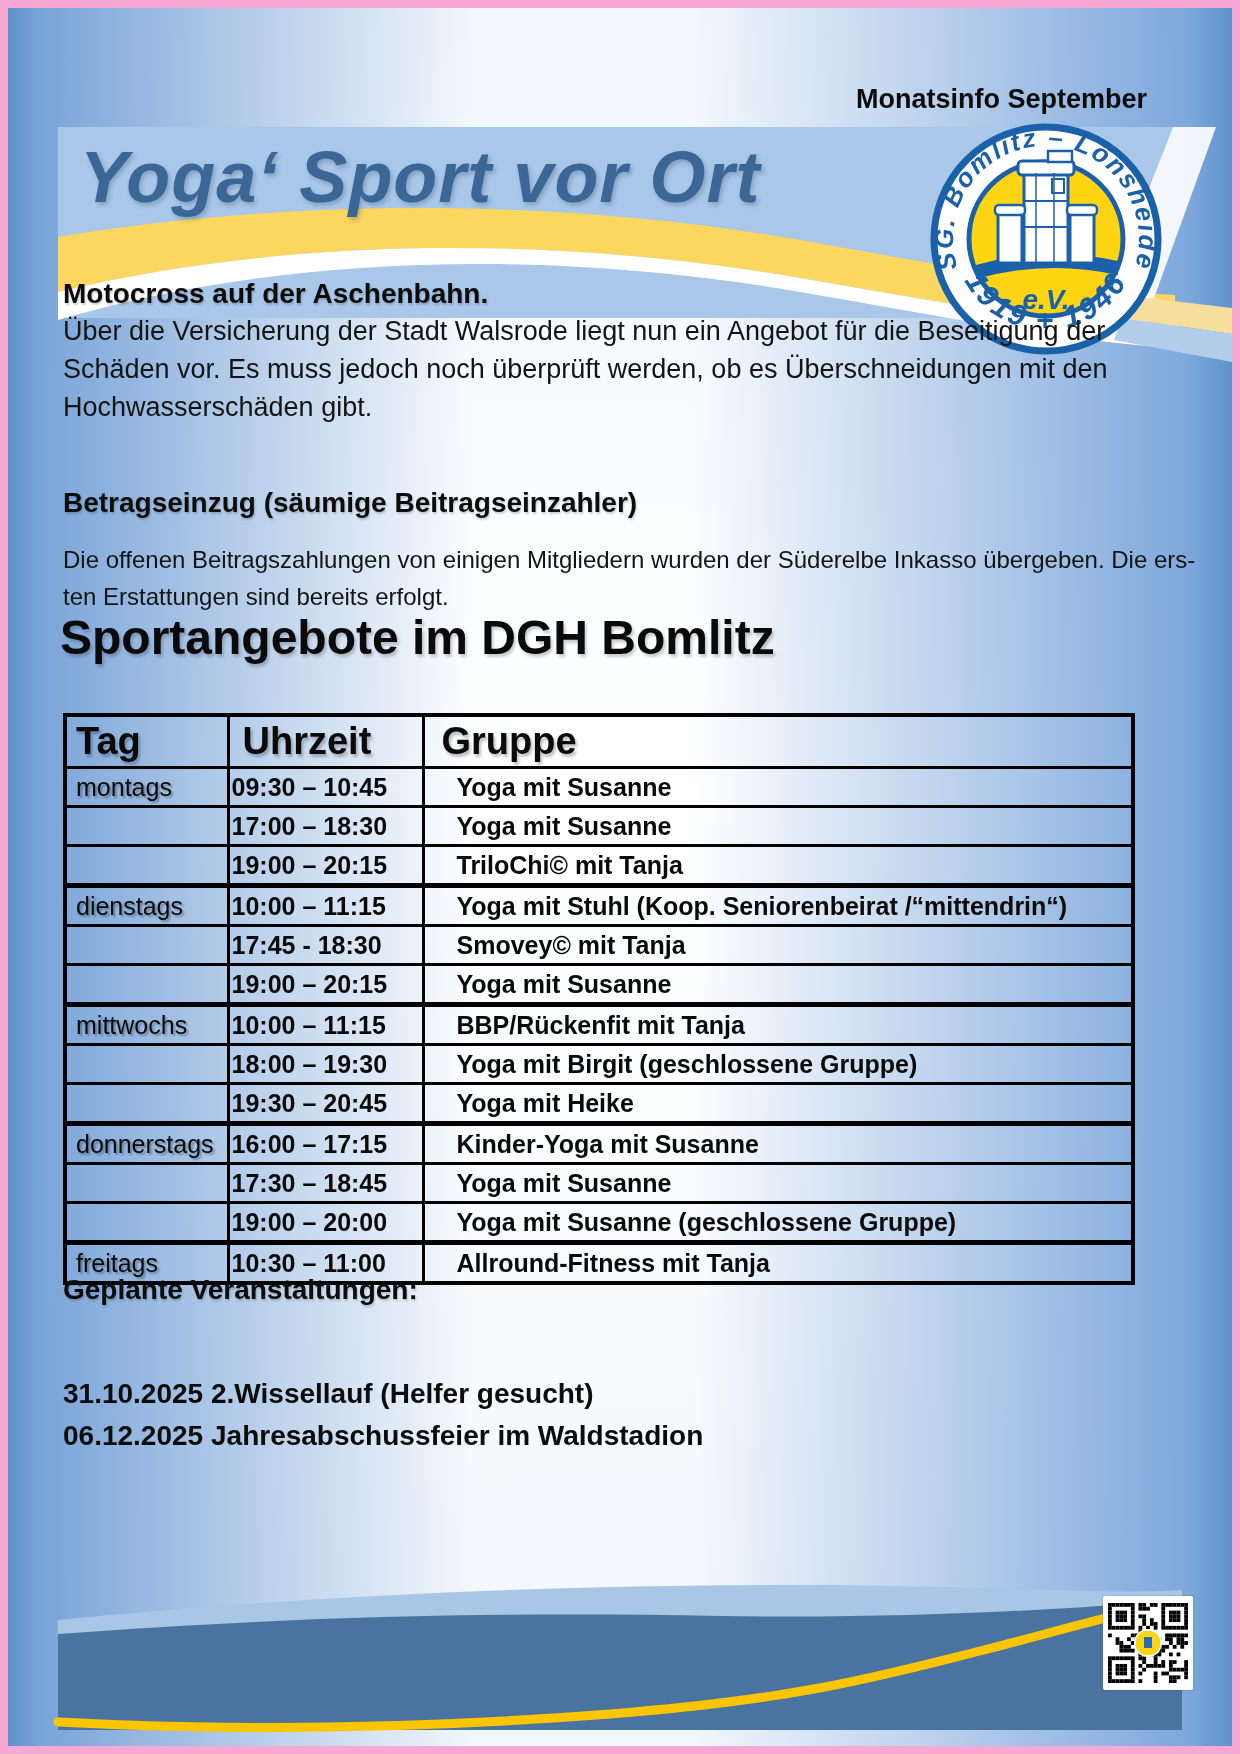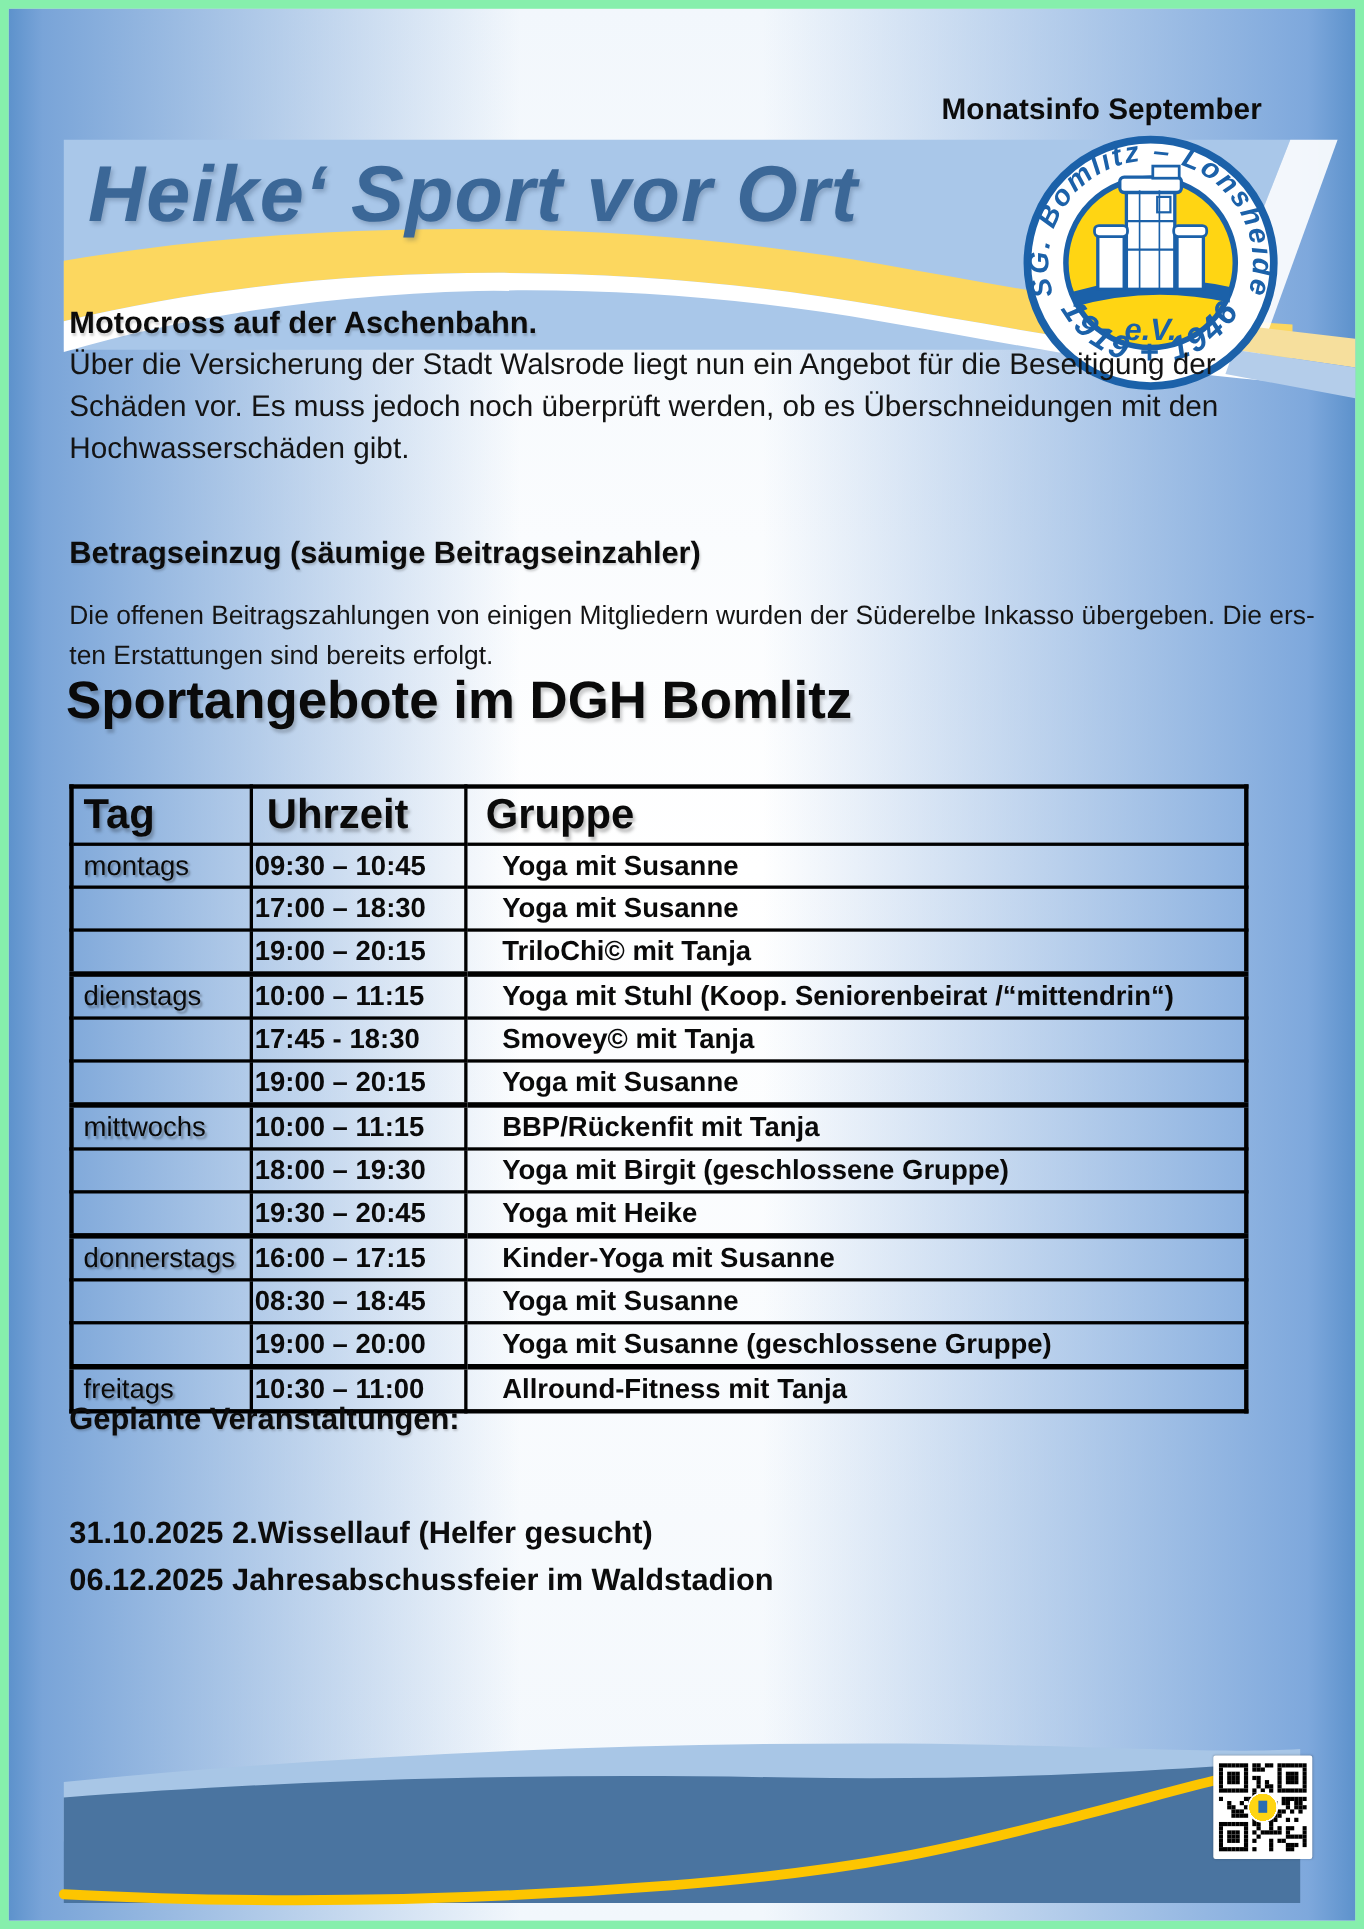--- a/index.html
+++ b/index.html
@@ -1,18 +1,18 @@
 <!DOCTYPE html>
 <html lang="de"><head>
 <meta charset="utf-8">
 <style>
   html,body{margin:0;padding:0;background:#e8e8e8;}
   .page{
     position:relative;width:1240px;height:1754px;margin:0 auto;
-    background:#86efac;overflow:hidden;
+    background:#f9a8d4;overflow:hidden;
     font-family:"Liberation Sans",sans-serif;color:#111;
   }
   
   .page-bg{
     position:absolute;left:8px;top:8px;right:8px;bottom:8px;
     background:
       linear-gradient(90deg,
         #5d92cc 0%, #79a4d8 2.5%, rgba(255,255,255,0) 38%,
         rgba(255,255,255,0) 56%, #7ea8dc 96.5%, #5d92cc 100%),
       linear-gradient(180deg,#f2f7fc 0%,#ffffff 45%,#f2f7fc 100%);
@@ -131,21 +131,21 @@
       </defs>
       <text font-family="Liberation Sans, sans-serif" font-size="26" font-weight="bold" font-style="italic" fill="#1b61a9" letter-spacing="2">
         <textPath href="#arcTop" startOffset="50%" text-anchor="middle">SG. Bomlitz – Lönsheide</textPath>
       </text>
       <text font-family="Liberation Sans, sans-serif" font-size="30" font-weight="bold" font-style="italic" fill="#1b61a9" letter-spacing="3">
         <textPath href="#arcBottom" startOffset="50%" text-anchor="middle">1919 + 1946</textPath>
       </text>
     </g>
   </svg>
 
-  <div class="abs main-title">Heike‘ Sport vor Ort</div>
+  <div class="abs main-title">Yoga‘ Sport vor Ort</div>
 
   <div class="abs h-bold h-motocross">Motocross auf der Aschenbahn.</div>
   <div class="abs para1">Über die Versicherung der Stadt Walsrode liegt nun ein Angebot für die Beseitigung der<br>Schäden vor. Es muss jedoch noch überprüft werden, ob es Überschneidungen mit den<br>Hochwasserschäden gibt.</div>
   <div class="abs para2">Die offenen Beitragszahlungen von einigen Mitgliedern wurden der Süderelbe Inkasso übergeben. Die ers-<br>ten Erstattungen sind bereits erfolgt.</div>
   <div class="abs h-bold h-betrag">Betragseinzug (säumige Beitragseinzahler)</div>
 
   <div class="abs h-sport">Sportangebote im DGH Bomlitz</div>
   <table class="schedule">
     <colgroup>
         <col class="c-day">
@@ -205,21 +205,21 @@
           <td class="time-cell">19:30 – 20:45</td>
           <td class="group-cell">Yoga mit Heike</td>
         </tr>
         <tr class="group-start">
           <td class="day-cell">donnerstags</td>
           <td class="time-cell">16:00 – 17:15</td>
           <td class="group-cell">Kinder-Yoga mit Susanne</td>
         </tr>
         <tr>
           <td class="day-cell"></td>
-          <td class="time-cell">08:30 – 18:45</td>
+          <td class="time-cell">17:30 – 18:45</td>
           <td class="group-cell">Yoga mit Susanne</td>
         </tr>
         <tr>
           <td class="day-cell"></td>
           <td class="time-cell">19:00 – 20:00</td>
           <td class="group-cell">Yoga mit Susanne (geschlossene Gruppe)</td>
         </tr>
         <tr class="group-start">
           <td class="day-cell">freitags</td>
           <td class="time-cell">10:30 – 11:00</td>

